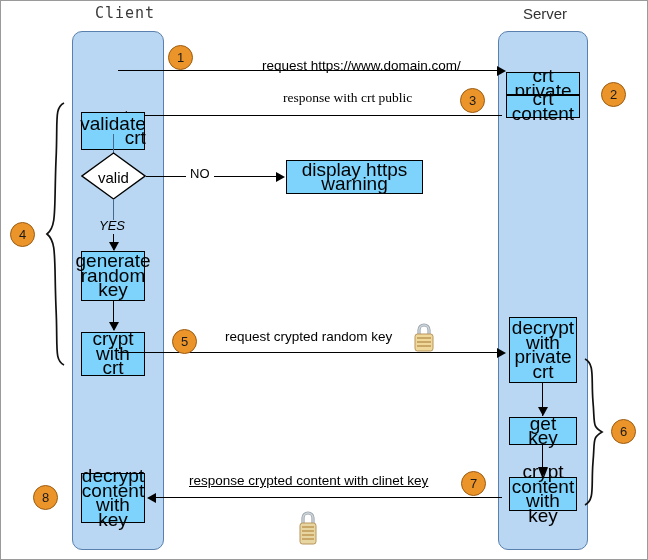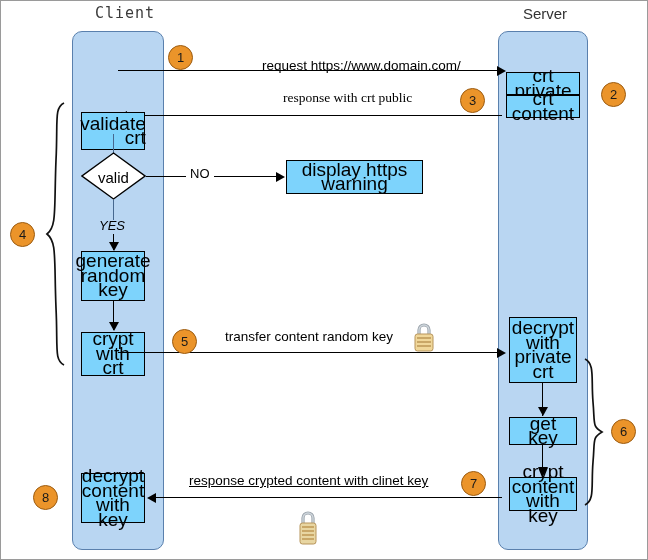--- a/index.html
+++ b/index.html
@@ -94,21 +94,21 @@
     <span>crypt with<br>crt</span>
   </div>
 
   <div class="brace" style="left:44px;top:100px;width:22px;height:268px;">
     <svg width="22" height="268" viewBox="0 0 22 268">
       <path d="M20 3 C10 8, 14 20, 12 60 C10 110, 13 126, 3 134 C13 142, 10 158, 12 208 C14 248, 10 260, 20 265" fill="none" stroke="#111111" stroke-width="1.7"></path>
     </svg>
   </div>
   <div class="circle" style="left:10px;top:222px;">4</div>
 
-  <div class="lbl" style="left:225px;top:329px;">transfer content random key</div>
+  <div class="lbl" style="left:225px;top:329px;">request crypted random key</div>
   <div class="lock" style="left:411px;top:320px;">
     <svg width="26" height="34" viewBox="0 0 26 34">
       <path d="M8 15 V10 a5 5 0 0 1 10 0 V15" fill="none" stroke="#9aa3ab" stroke-width="3.2"></path>
       <path d="M8 15 V10 a5 5 0 0 1 10 0 V15" fill="none" stroke="#cfd6dc" stroke-width="1.4"></path>
       <rect x="4" y="14" width="18" height="17" rx="2.5" fill="#f0d79a" stroke="#b7945a" stroke-width="1"></rect>
       <rect x="6" y="17" width="14" height="2" fill="#c9a767"></rect>
       <rect x="6" y="21" width="14" height="2" fill="#c9a767"></rect>
       <rect x="6" y="25" width="14" height="2" fill="#c9a767"></rect>
     </svg>
   </div>

